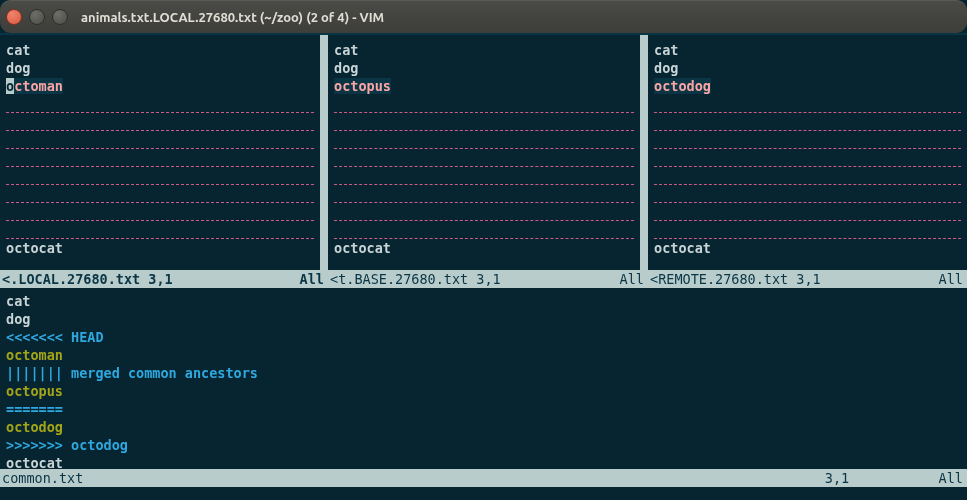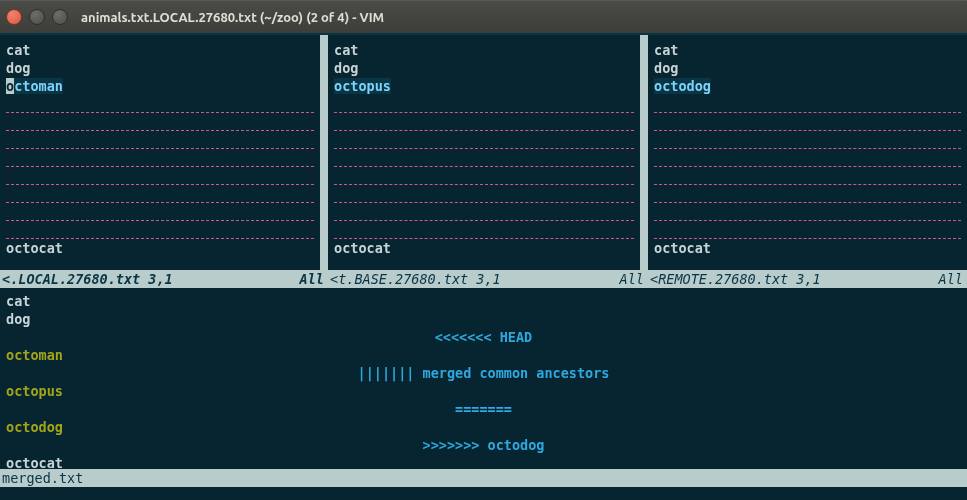--- a/index.html
+++ b/index.html
@@ -12,20 +12,21 @@
   overflow: hidden;
 }
 .titlebar {
   height: 26px;
   background: linear-gradient(to bottom, #4a4a46 0%, #3d3d39 100%);
   border-top: 1px solid #5a5a55;
   display: flex;
   align-items: center;
   padding: 16px 6px;
   gap: 7px;
+  border-radius: 11px;
 }
 .window-btn {
   width: 16px; height: 16px;
   border-radius: 50%;
   display: inline-block;
 }
 .btn-close { background: radial-gradient(circle at 35% 30%, #f0836e, #d85a3e); border: 1px solid #8a3020; }
 .btn-min { background: radial-gradient(circle at 35% 30%, #6e6e68, #4c4c46); border: 1px solid #2e2e2a; }
 .btn-max { background: radial-gradient(circle at 35% 30%, #6e6e68, #4c4c46); border: 1px solid #2e2e2a; }
 .title-text {
@@ -54,52 +55,52 @@
 }
 .vsep {
   width: 8px;
   background: #b8cccc;
   flex-shrink: 0;
 }
 .pane-local { flex: 0 0 320px; }
 .pane-base { flex: 0 0 312px; }
 .pane-remote { flex: 1; }
 .line { height: 18px; font-weight: bold; }
-.diffchange { color: #7dd3fc; background: #0a3545; }
+.diffchange { color: #fca5a5; background: #0a3545; }
 .cursor { background: #b8cccc; color: #062530; }
 .diff-empty {
   height: 18px;
   border-bottom: 1px dashed #d05a8a;
 }
 .statusbar {
   background: #b8cccc;
   color: #0a3545;
   height: 18px;
   line-height: 18px;
   padding: 0 4px 0 2px;
   display: flex;
   font-size: 13.5px;
 }
 .status-left { flex: 1; white-space: pre; }
 .status-right { white-space: pre; margin-left: 8px; }
 .status-active { font-weight: bold; }
 .status-row-top { display: flex; height: 18px; }
-.status-seg { overflow: hidden; font-style: italic; }
+.status-seg { overflow: hidden; }
 .seg-local { flex: 0 0 328px; }
 .seg-base { flex: 0 0 320px; }
 .seg-remote { flex: 1; }
 .bottom-pane {
   padding: 4px 6px 2px 6px;
   line-height: 18px;
   color: #c9d4d6;
   white-space: pre;
   height: 181px;
 }
 .olive { color: #a4a418; }
-.blue { color: #2fa8e0; text-align: center; }
+.blue { color: #2fa8e0; }
 .cmdline {
   height: 18px;
   background: #062530;
 }
 </style>
 </head>
 <body>
 
 <div class="titlebar">
   <span class="window-btn btn-close"></span>
@@ -129,17 +130,18 @@
     </div>
     <div class="statusbar status-seg seg-remote">
       <span class="status-left"><span>&lt;REMOTE.27680.txt</span> <span>3,1</span></span>
       <span class="status-right">All</span>
     </div>
   </div>
 
   <div class="bottom-pane" id="pane-merged"><div class="line ">cat</div><div class="line ">dog</div><div class="line blue">&lt;&lt;&lt;&lt;&lt;&lt;&lt; HEAD</div><div class="line olive">octoman</div><div class="line blue">||||||| merged common ancestors</div><div class="line olive">octopus</div><div class="line blue">=======</div><div class="line olive">octodog</div><div class="line blue">&gt;&gt;&gt;&gt;&gt;&gt;&gt; octodog</div><div class="line ">octocat</div></div>
 
   <div class="statusbar">
-    <span class="status-left">merged.txt</span>
+    <span class="status-left">common.txt</span>
+    <span class="status-right"><span>3,1</span>           <span>All</span></span>
   </div>
 
   <div class="cmdline"></div>
 </div>
 
 </body></html>

